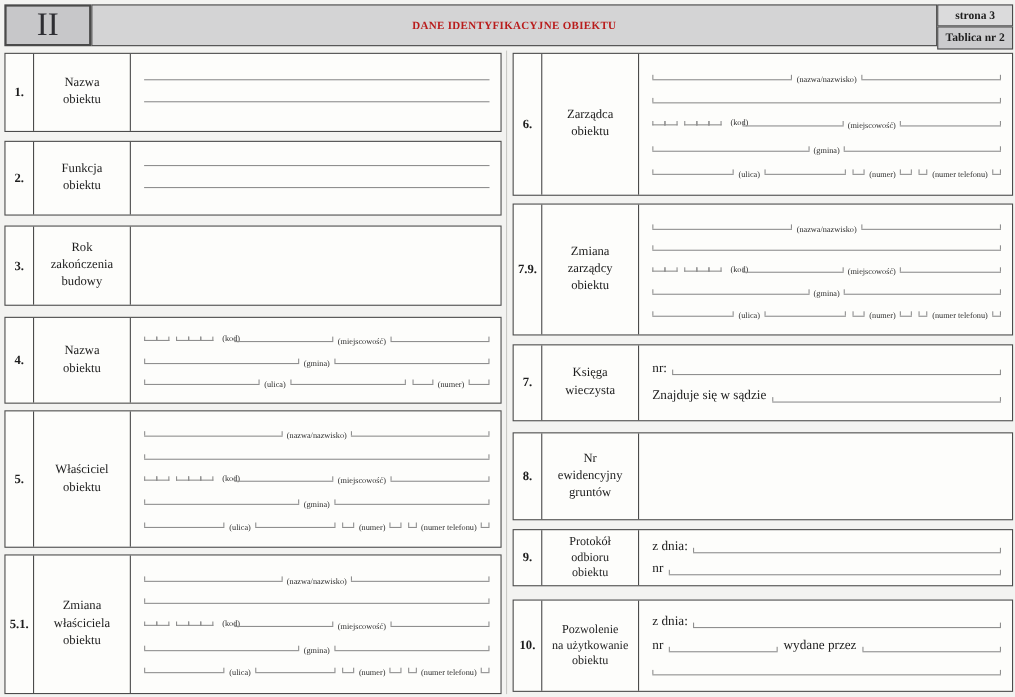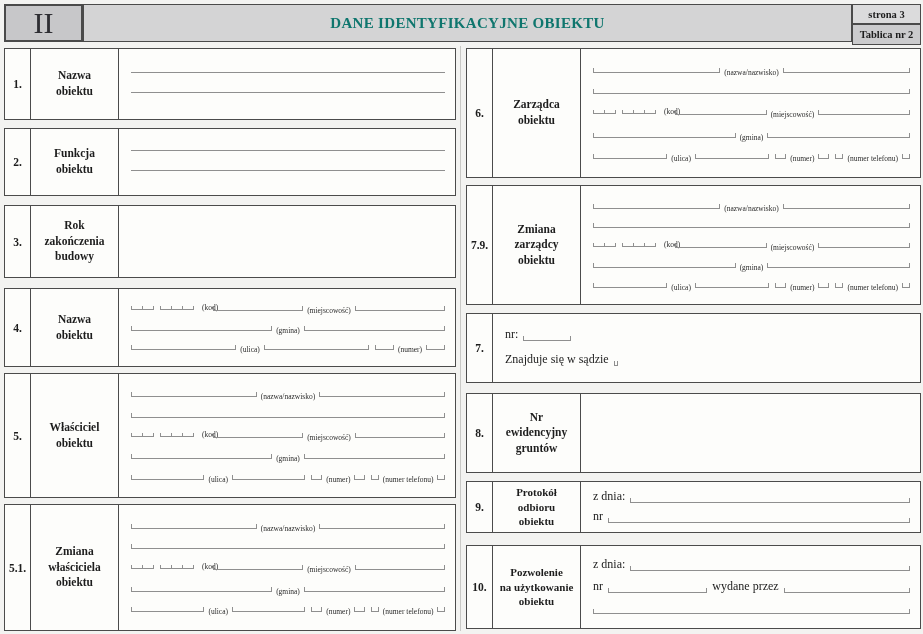--- a/index.html
+++ b/index.html
@@ -9,36 +9,36 @@
     font-family:"Liberation Serif", serif;
     color:#1d1d1d;
     position:relative;
     overflow:hidden;
   }
   .page{position:absolute;inset:0;}
 
   
   .hbox{position:absolute;box-sizing:border-box;border:1px solid #4a4a4a;display:flex;align-items:center;justify-content:center;}
   #ii-box{left:4px;top:4px;width:79px;height:38px;background:#c7c7c9;border-width:2px;font-size:30px;color:#2e2e33;}
-  #title-band{left:83px;top:4px;width:769px;height:38px;background:#d4d4d5;font-weight:bold;font-size:15px;letter-spacing:.3px;color:#0f766e;}
+  #title-band{left:83px;top:4px;width:769px;height:38px;background:#d4d4d5;font-weight:bold;font-size:10px;letter-spacing:.3px;color:#b91c1c;}
   #strona-cell{left:852px;top:4px;width:69px;height:20px;background:#dbdbdc;font-weight:bold;font-size:10.5px;}
   #tablica-cell{left:852px;top:24px;width:69px;height:21px;background:#cbcbcd;font-weight:bold;font-size:10.5px;}
 
   .vsep{position:absolute;left:460px;top:46px;width:1px;height:585px;background:#c9c9c6;}
 
   
   .row{
     position:absolute;box-sizing:border-box;
     display:grid;grid-template-columns:26px 88px 1fr;
     background:#fdfdfb;border:1px solid #4b4b4b;
   }
   .num{border-right:1px solid #4b4b4b;display:flex;align-items:center;justify-content:center;
        font-weight:bold;font-size:11.5px;}
   .lbl{border-right:1px solid #4b4b4b;display:flex;align-items:center;justify-content:center;
-       text-align:center;font-weight:bold;font-size:11.5px;line-height:1.35;white-space:pre-line;padding:2px;}
+       text-align:center;font-weight:normal;font-size:11.5px;line-height:1.35;white-space:pre-line;padding:2px;}
   .content{display:flex;flex-direction:column;justify-content:space-evenly;
            padding:3px 10px 6px 12px;min-width:0;}
 
   
   .pline{height:0;border-bottom:1px solid #8f8f8f;width:100%;}
   .wline{display:flex;min-width:0;}
   .wline.full{flex:1;}
   .seg{flex:1;height:8px;border-bottom:1px solid #8f8f8f;position:relative;min-width:4px;}
   .seg::before,.seg::after{content:"";position:absolute;bottom:0;width:1px;height:4px;background:#8f8f8f;}
   .seg::before{left:0;}.seg::after{right:0;}
@@ -388,20 +388,22 @@
           <span class="seg"></span>
             <span class="cap">(numer telefonu)</span>
             <span class="seg"></span>
         </div>
       </div>
     </div>
   </section>
 
   <section class="row" style="left:466px;top:313px;width:455px;height:70px">
     <div class="num">7.</div>
+    <div class="lbl">Księga
+wieczysta</div>
     <div class="content">
       <div class="frow">
         <span class="flabel">nr:</span>
         <div class="wline full">
             <span class="seg"></span>
           </div>
       </div>
       <div class="frow">
         <span class="flabel">Znajduje się w sądzie</span>
         <div class="wline full">

